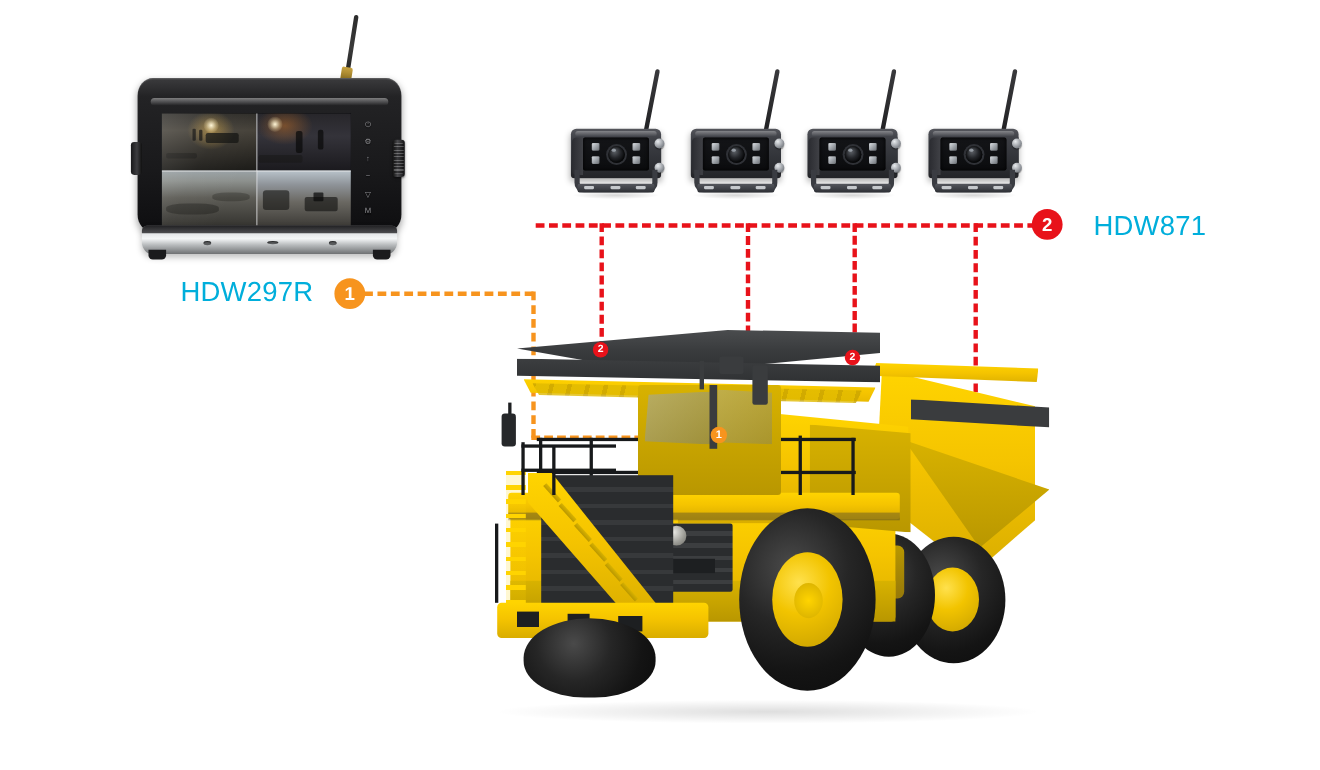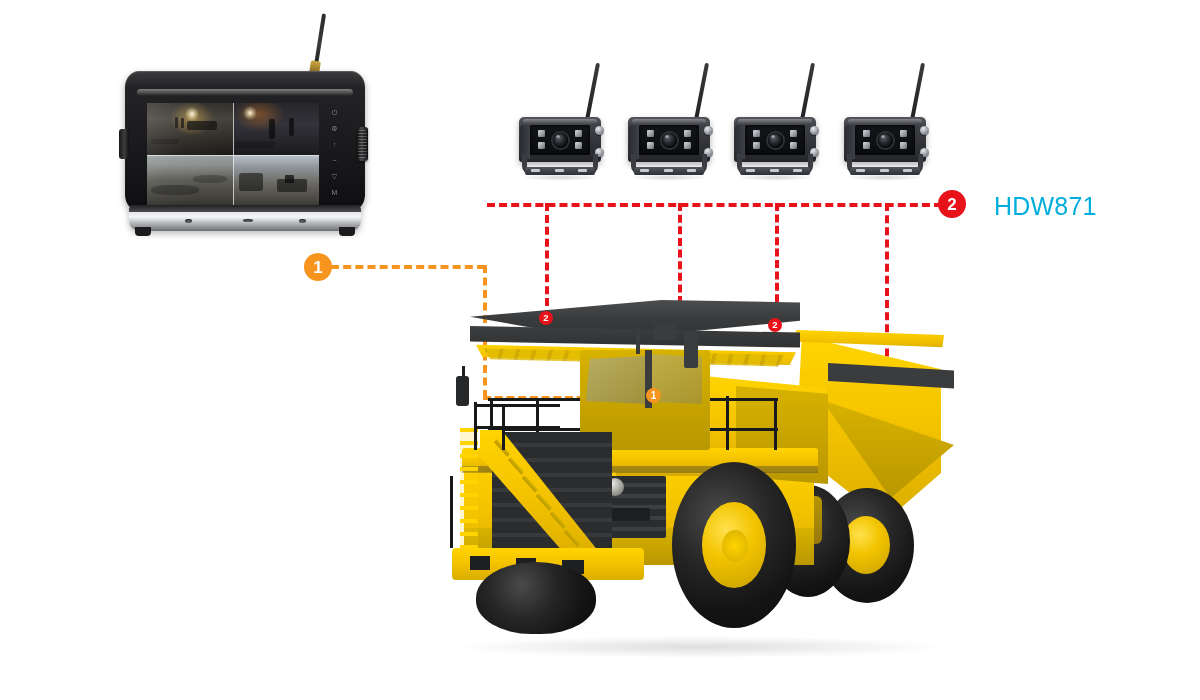--- a/index.html
+++ b/index.html
@@ -307,20 +307,21 @@
     <div class="mon-bracket">
       <div class="mon-bracket-edge"></div>
       <div class="br-hole" style="left:56px;"></div>
       <div class="br-hole" style="left:114px;width:10px;height:3px;"></div>
       <div class="br-hole" style="left:170px;"></div>
     </div>
     <div class="mon-foot" style="left:10px;"></div>
     <div class="mon-foot" style="left:214px;"></div>
   </div>
 
+  <span class="dev-label" id="label-monitor">HDW297R</span>
   <span class="badge badge-orange badge-lg" id="badge-1-main">1</span>
 
   <div class="camera" style="left:513px;top:62px;">
     <div class="cam-antenna"></div>
     <div class="cam-side"></div>
     <div class="cam-shell">
       <div class="cam-hood"></div>
       <div class="cam-face">
         <div class="cam-lens"></div>
         <div class="cam-led" style="left:8px;top:5px;"></div>

